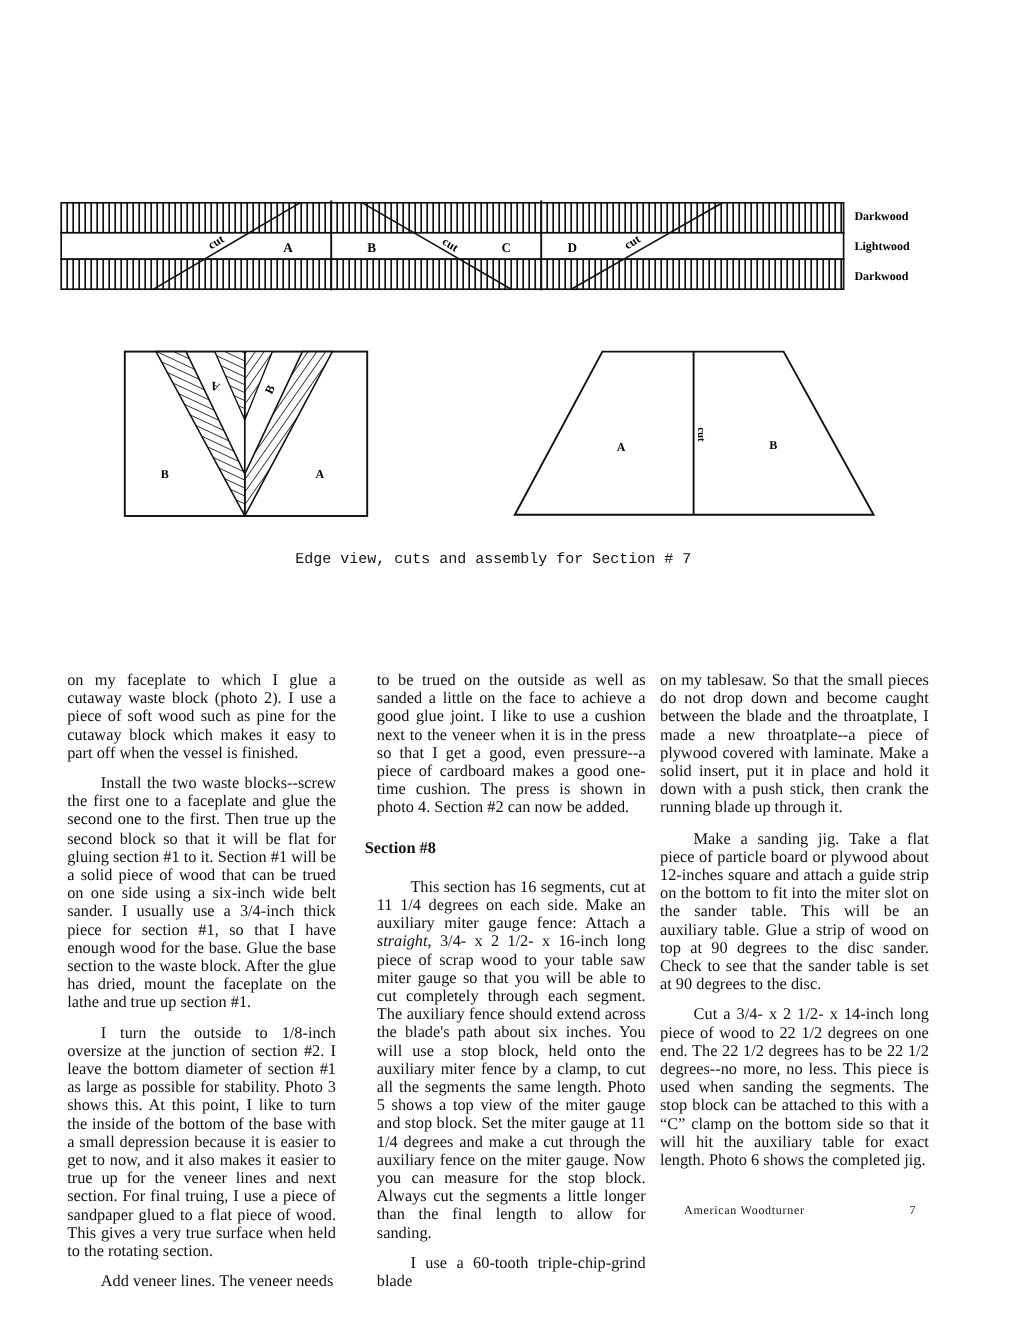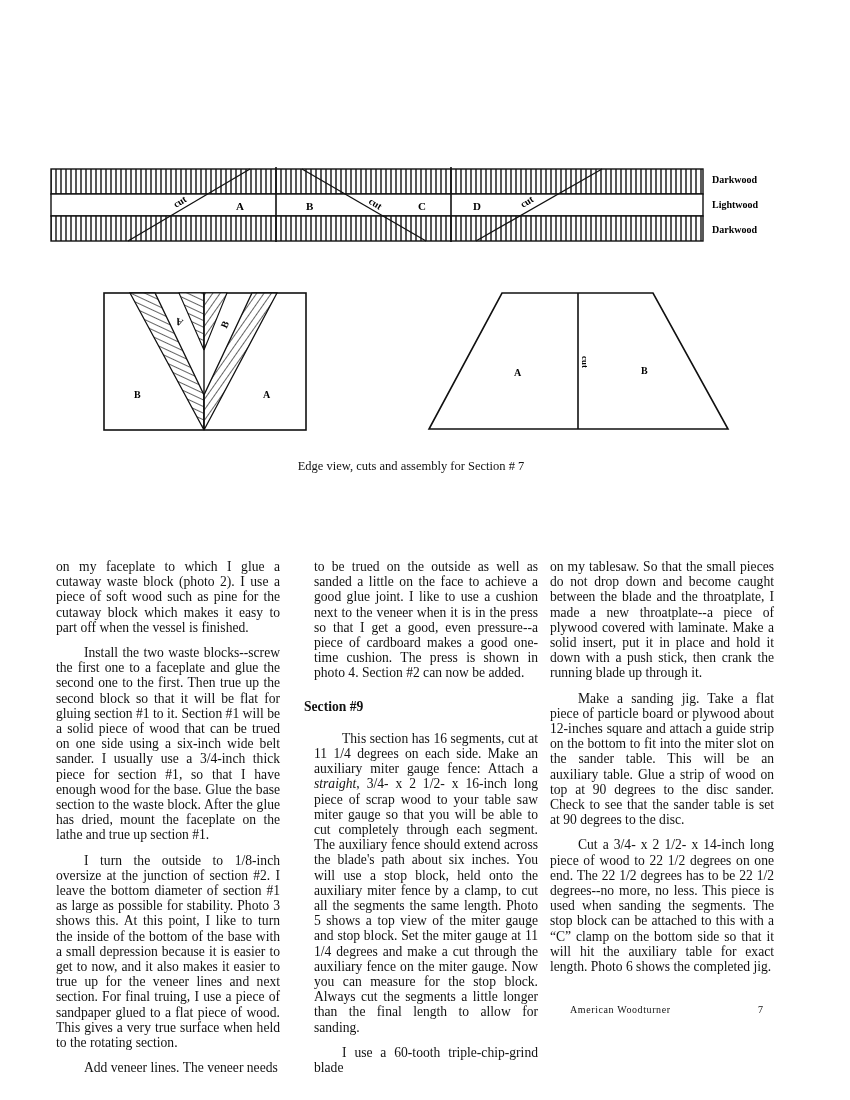--- a/index.html
+++ b/index.html
@@ -1,20 +1,20 @@
 <!DOCTYPE html>
 <html><head>
 <meta charset="utf-8">
 <style>
   html, body { margin: 0; padding: 0; background: #ffffff; }
   body { width: 850px; height: 1100px; position: relative; overflow: hidden;
          font-family: "Liberation Serif", "DejaVu Serif", serif; color: #111; }
   #figure { position: absolute; left: 0; top: 0; }
   .caption { position: absolute; left: 0; width: 822px; top: 459px; text-align: center;
-             font-size: 12.5px; font-family: Liberation Serif, serif; }
+             font-size: 12.5px; font-family: Liberation Mono, monospace; }
   .col { position: absolute; top: 549px; width: 244px; font-size: 13.6px; line-height: 15.2px;
          text-align: justify; }
   .col p { margin: 10px; }
   .col p.ind { text-indent: 28px; }
   .col h3 { margin: 18px 0 17px 0; font-size: 13.6px; font-weight: bold; }
   #col1 { left: 46px; }
   #col2 { left: 304px; }
   #col3 { left: 540px; }
   .footer { position: absolute; top: 1004px; left: 570px; font-size: 10px; letter-spacing: 0.6px; }
   .footer .pg { position: absolute; left: 188px; top: 0; }
@@ -89,21 +89,21 @@
 
 <div class="col" id="col1">
   <p>on my faceplate to which I glue a cutaway waste block (photo 2). I use a piece of soft wood such as pine for the cutaway block which makes it easy to part off when the vessel is finished.</p>
   <p class="ind">Install the two waste blocks--screw the first one to a faceplate and glue the second one to the first. Then true up the second block so that it will be flat for gluing section #1 to it. Section #1 will be a solid piece of wood that can be trued on one side using a six-inch wide belt sander. I usually use a 3/4-inch thick piece for section #1, so that I have enough wood for the base. Glue the base section to the waste block. After the glue has dried, mount the faceplate on the lathe and true up section #1.</p>
   <p class="ind">I turn the outside to 1/8-inch oversize at the junction of section #2. I leave the bottom diameter of section #1 as large as possible for stability. Photo 3 shows this. At this point, I like to turn the inside of the bottom of the base with a small depression because it is easier to get to now, and it also makes it easier to true up for the veneer lines and next section. For final truing, I use a piece of sandpaper glued to a flat piece of wood. This gives a very true surface when held to the rotating section.</p>
   <p class="ind">Add veneer lines. The veneer needs</p>
 </div>
 
 <div class="col" id="col2">
   <p>to be trued on the outside as well as sanded a little on the face to achieve a good glue joint. I like to use a cushion next to the veneer when it is in the press so that I get a good, even pressure--a piece of cardboard makes a good one-time cushion. The press is shown in photo 4. Section #2 can now be added.</p>
-  <h3>Section #9</h3>
+  <h3>Section #8</h3>
   <p class="ind"><span>This section has 16 segments, cut at 11 1/4 degrees on each side. Make an auxiliary miter gauge fence: Attach a </span><i>straight</i><span>, 3/4- x 2 1/2- x 16-inch long piece of scrap wood to your table saw miter gauge so that you will be able to cut completely through each segment. The auxiliary fence should extend across the blade's path about six inches. You will use a stop block, held onto the auxiliary miter fence by a clamp, to cut all the segments the same length. Photo 5 shows a top view of the miter gauge and stop block. Set the miter gauge at 11 1/4 degrees and make a cut through the auxiliary fence on the miter gauge. Now you can measure for the stop block. Always cut the segments a little longer than the final length to allow for sanding.</span></p>
   <p class="ind">I use a 60-tooth triple-chip-grind blade</p>
 </div>
 
 <div class="col" id="col3">
   <p>on my tablesaw. So that the small pieces do not drop down and become caught between the blade and the throatplate, I made a new throatplate--a piece of plywood covered with laminate. Make a solid insert, put it in place and hold it down with a push stick, then crank the running blade up through it.</p>
   <p class="ind">Make a sanding jig. Take a flat piece of particle board or plywood about 12-inches square and attach a guide strip on the bottom to fit into the miter slot on the sander table. This will be an auxiliary table. Glue a strip of wood on top at 90 degrees to the disc sander. Check to see that the sander table is set at 90 degrees to the disc.</p>
   <p class="ind">Cut a 3/4- x 2 1/2- x 14-inch long piece of wood to 22 1/2 degrees on one end. The 22 1/2 degrees has to be 22 1/2 degrees--no more, no less. This piece is used when sanding the segments. The stop block can be attached to this with a “C” clamp on the bottom side so that it will hit the auxiliary table for exact length. Photo 6 shows the completed jig.</p>
 </div>
 

